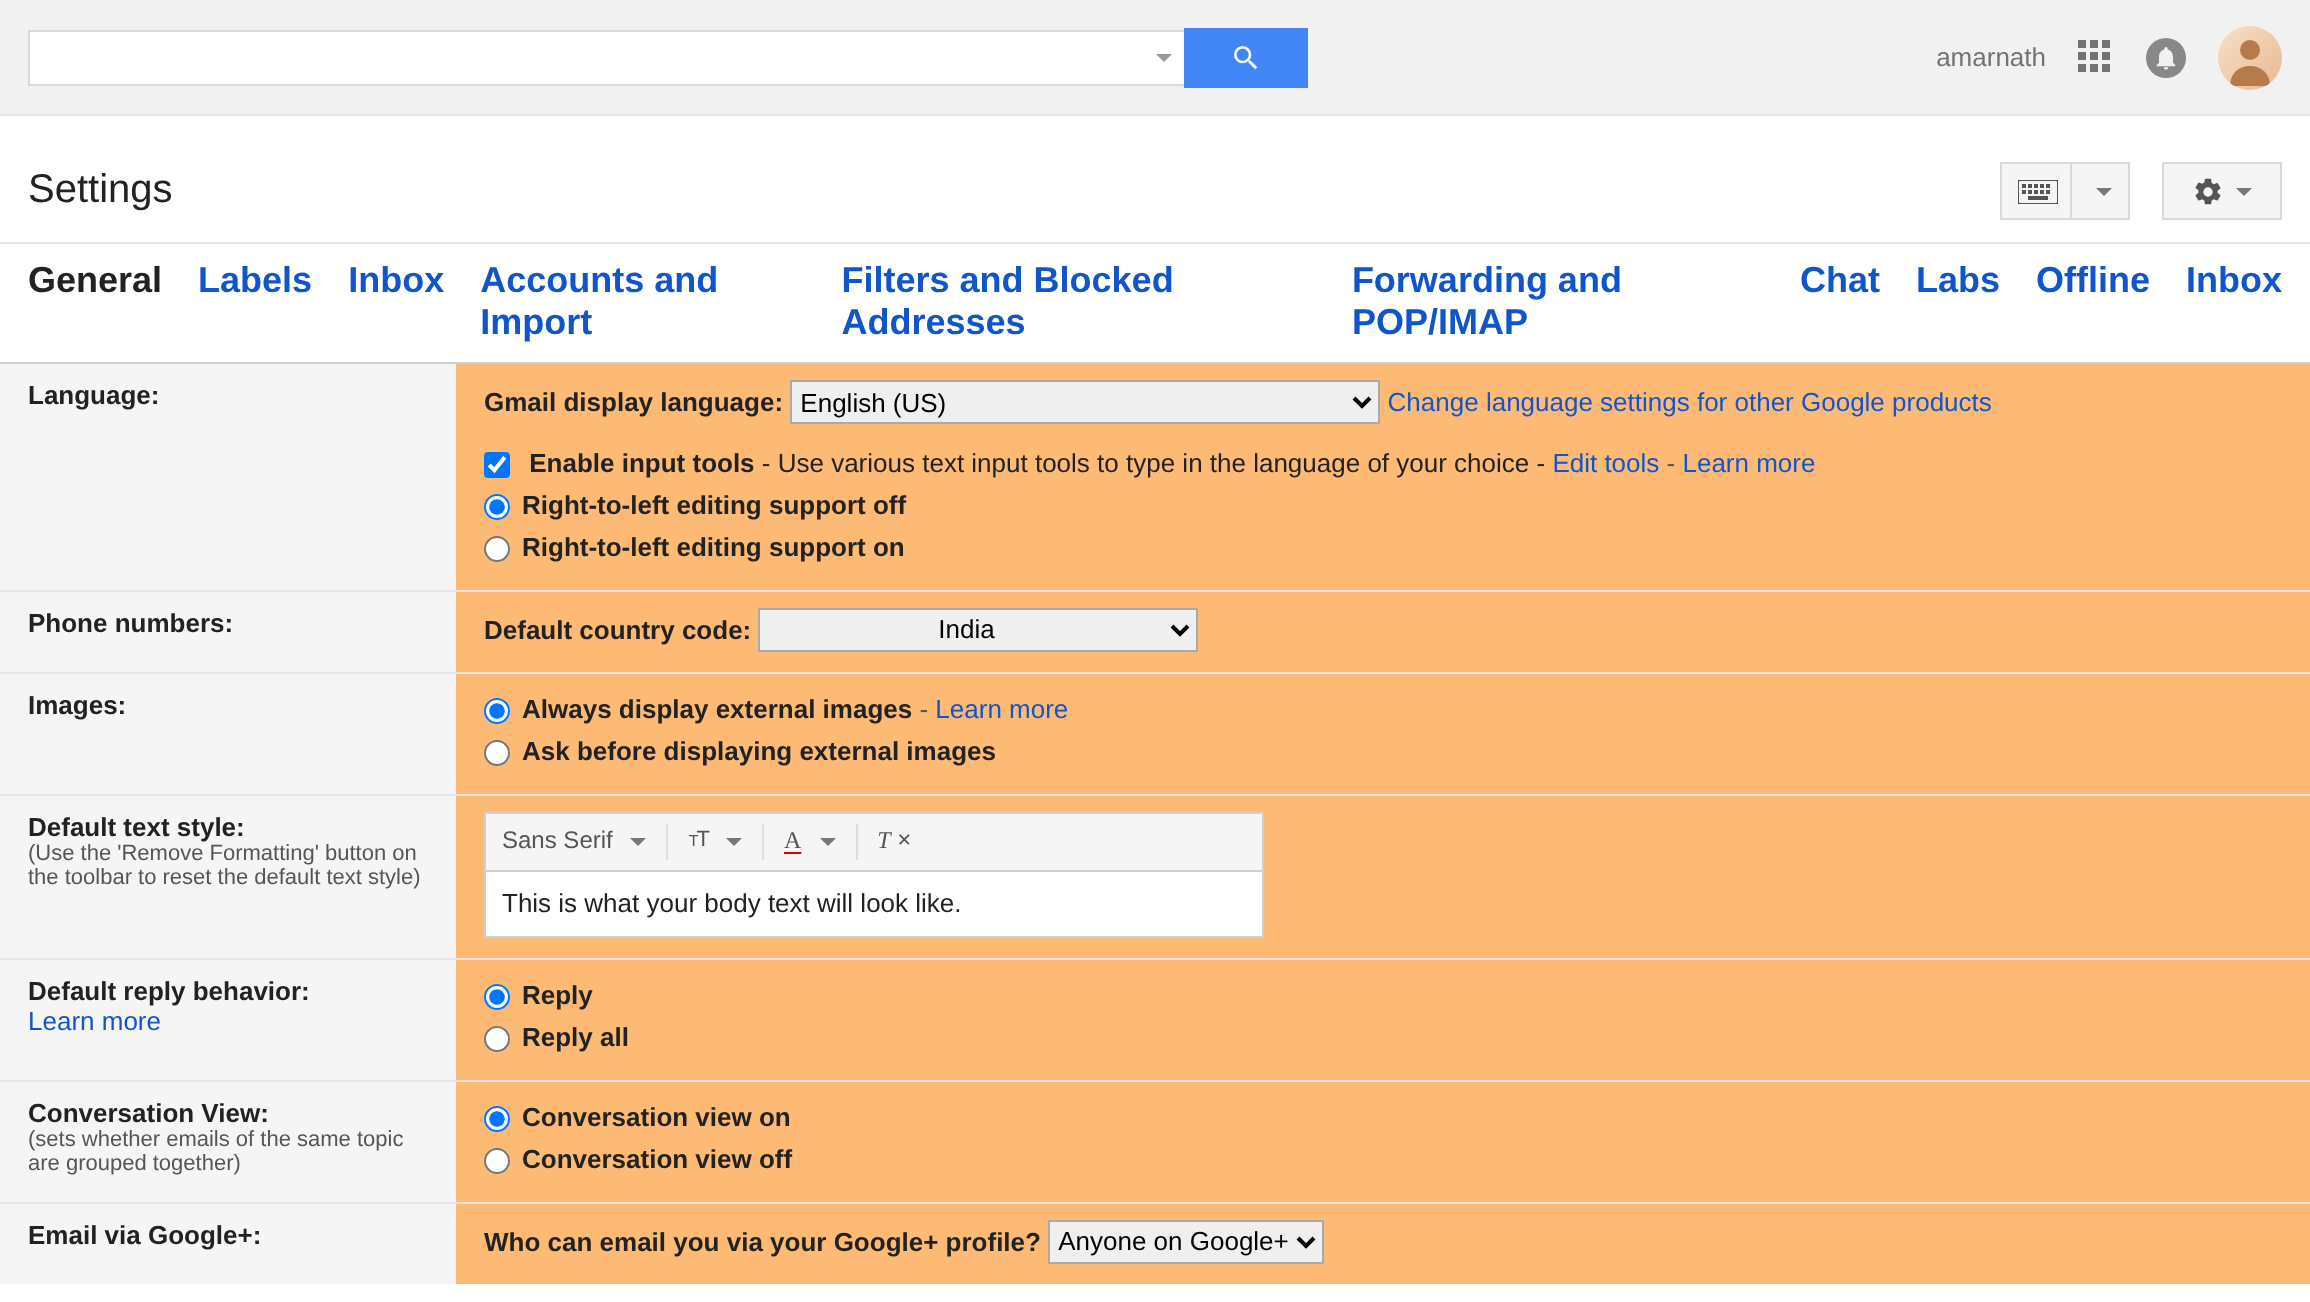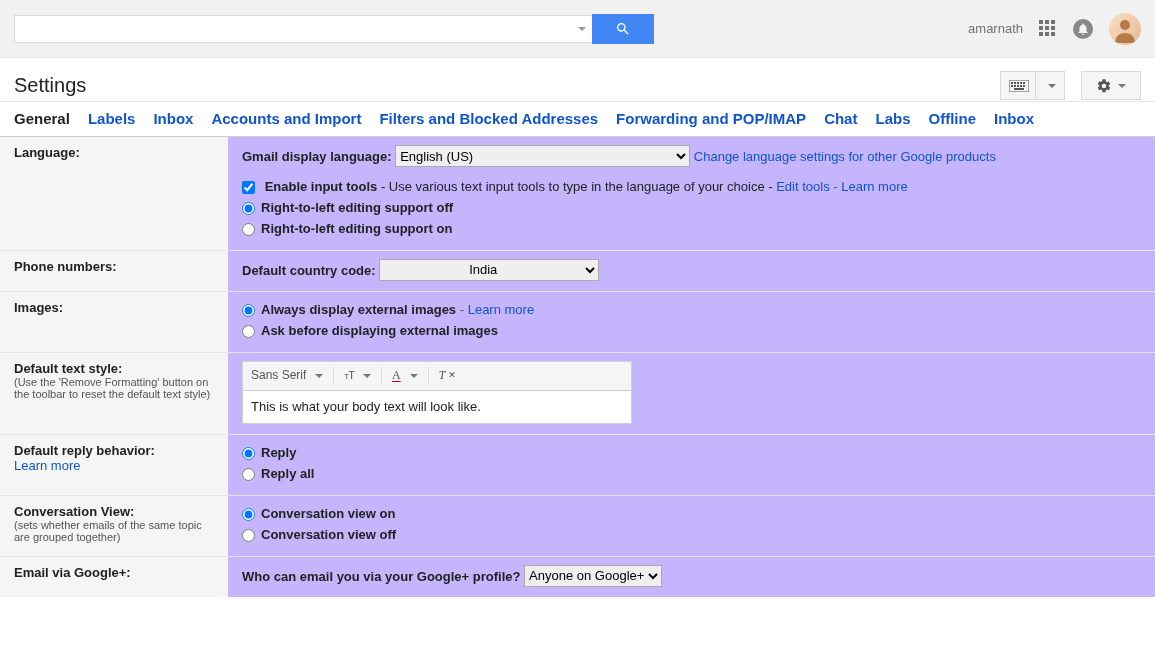--- a/index.html
+++ b/index.html
@@ -13,42 +13,42 @@
   .search-btn { width: 62px; height: 30px; background: #4285f4; border: none; display: flex; align-items: center; justify-content: center; cursor: pointer; }
   .search-btn svg { fill: #fff; }
   .topbar-right { margin-left: auto; display: flex; align-items: center; gap: 16px; }
   .user-email { color: #737373; font-size: 13px; text-align: center; }
   .apps-icon { width: 18px; height: 18px; display: grid; grid-template-columns: repeat(3,4px); grid-template-rows: repeat(3,4px); gap: 2px; cursor: pointer; }
   .apps-icon span { background: #737373; width: 4px; height: 4px; }
   .bell-icon { width: 20px; height: 20px; background:#888; border-radius:50%; display:flex; align-items:center; justify-content:center; cursor:pointer;}
   .bell-icon svg { fill:#f1f1f1; }
   .avatar { width: 32px; height: 32px; border-radius: 50%; background: linear-gradient(135deg,#f8e0c8,#e8b890); display:flex; align-items:center; justify-content:center; cursor:pointer; overflow:hidden; }
 
-  .subbar { display:flex; align-items:center; padding: 12px 14px 0 14px; height:44px; border-bottom:1px solid #e5e5e5;}
+  .subbar { display:flex; align-items:center; padding: 12px 14px 0 14px; height:64px; border-bottom:1px solid #e5e5e5;}
   .page-title { font-size: 20px; color:#dd4b39; font-weight:400; color:#222;}
   .page-title { color:#222; }
   .subbar-right { margin-left:auto; display:flex; gap:16px; align-items:center;}
   .btn-box { border:1px solid #d9d9d9; background:#f5f5f5; height:29px; display:flex; align-items:center; cursor:pointer;}
   .kb-btn { padding:0 8px; }
   .kb-btn .dd { margin-left:6px; border-left:1px solid #d9d9d9; height:29px; display:flex; align-items:center; padding-left:6px;}
   .gear-btn { padding:0 14px; }
   .caret { width:0; height:0; border-left:4px solid transparent; border-right:4px solid transparent; border-top:4px solid #777; margin-left:6px;}
 
   .tabs { padding: 8px 14px 0 14px; border-bottom:1px solid #cfcfcf;}
   .tabs-inner { display:flex; gap:18px; }
-  .tab { font-size:15px; font-weight:bold; padding-bottom:7px; border-bottom:2px solid transparent; }
+  .tab { font-size:18px; font-weight:bold; padding-bottom:7px; border-bottom:2px solid transparent; }
   .tab.active { color:#222; border-bottom:2px solid transparent; }
   .tab:not(.active) { color:#1155cc; }
 
   .settings-table { width:100%; border-collapse:collapse; background:#f5f5f5;}
   .settings-table tr { border-bottom:1px solid #e5e5e5; }
   .settings-table td { vertical-align:top; padding:8px 10px 10px 14px; font-size:13px;}
   .settings-table td.label-cell { width:228px; font-weight:bold; color:#222;margin-top:45px;}
   .sub-note { font-weight:normal; font-size:11px; color:#555;}
-  .settings-table td.value-cell { background:#c4b5fd; }
+  .settings-table td.value-cell { background:#fdba74; }
   .row-content { line-height:1.6; color:#222;}
   select { font-size:13px; height:22px; border:1px solid #aaa; background:#efefef;}
   input[type=checkbox], input[type=radio] { margin-right:6px; vertical-align:middle;}
   .bold { font-weight:bold; }
   .dash { color:#555; }
 
   .style-toolbar { border:1px solid #cfcfcf; background:#f5f5f5; width:390px; height:30px; display:flex; align-items:center; padding:0 8px; gap:10px; font-size:12px; color:#555;}
   .style-preview { border:1px solid #cfcfcf; border-top:none; background:#fff; width:390px; padding:6px 8px; font-size:13px;}
   .divider-v { width:1px; height:18px; background:#ddd; }
   .tool-item { display:flex; align-items:center; gap:3px; cursor:pointer;}

